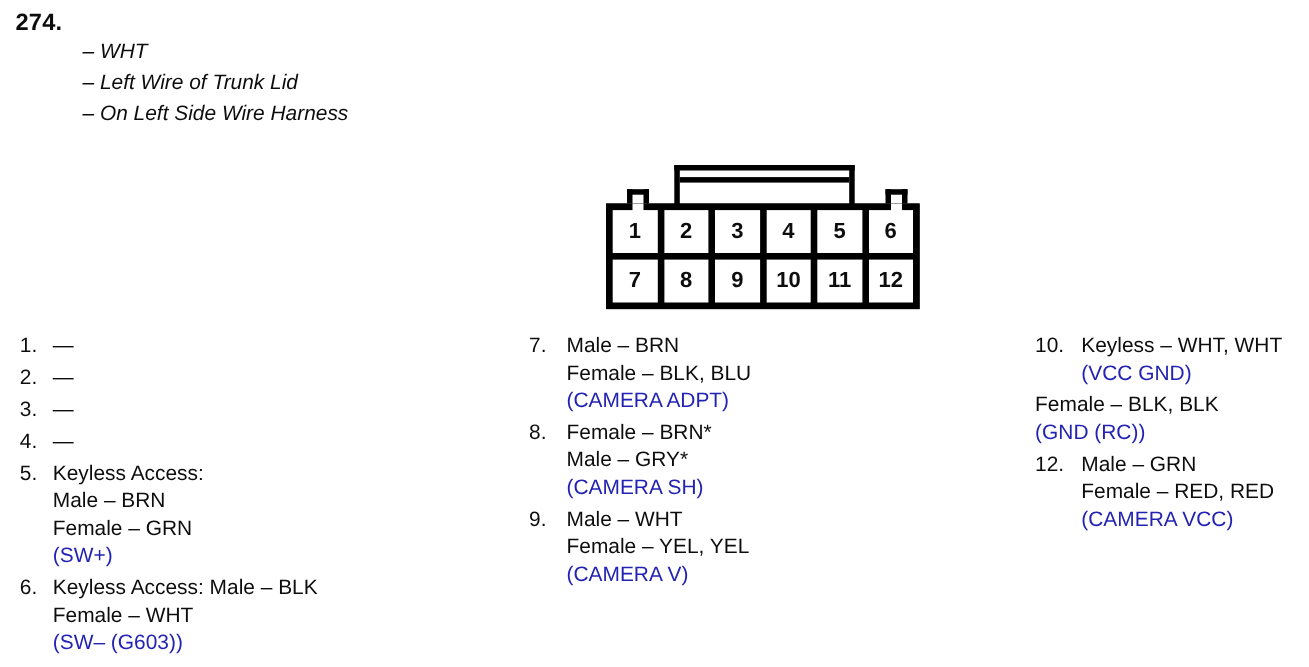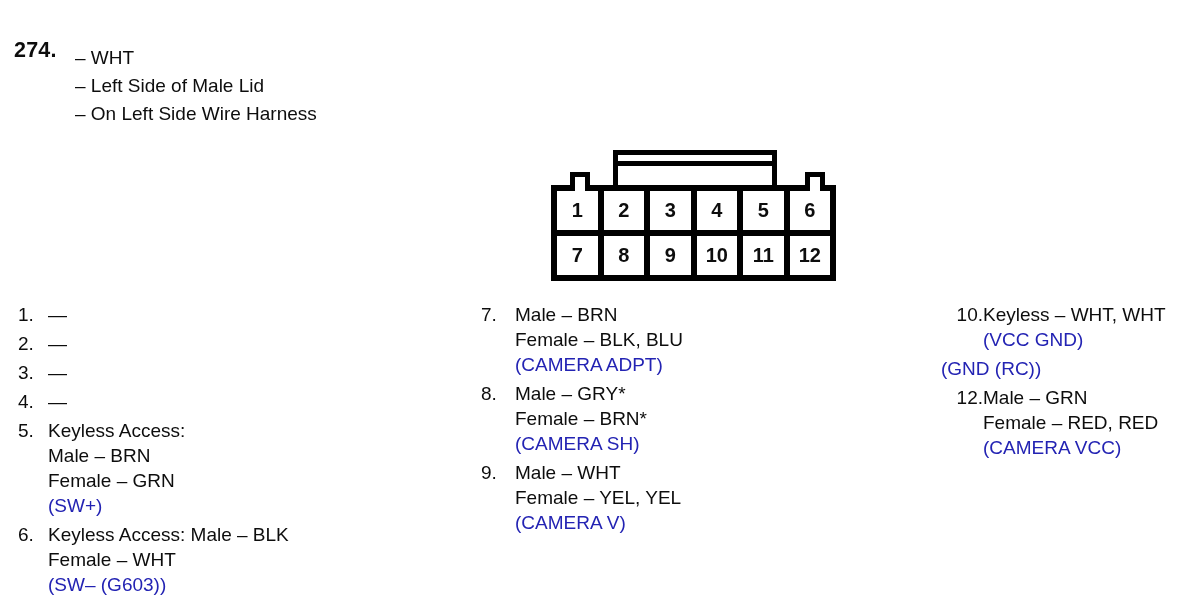--- a/index.html
+++ b/index.html
@@ -5,23 +5,23 @@
   :root { --blue:#2323b3; --ink:#0d0d0d; }
   * { box-sizing:border-box; }
   html,body { margin:0; padding:0; }
   body {
     width:1190px; height:606px; position:relative; overflow:hidden;
     background:#ffffff; color:var(--ink);
     font-family:"Liberation Sans", sans-serif;
   }
 
   
-  .page-title { position:absolute; left:14px; top:8px; display:flex; font-weight:bold; font-size:21.5px; letter-spacing:0.2px;margin-top:30px; }
+  .page-title { position:absolute; left:14px; top:8px; display:flex; font-weight:bold; font-size:21.5px; letter-spacing:0.2px; }
   .title-num { width:64px; flex:0 0 auto; }
-  .subtitles { position:absolute; left:75px; top:44px; font-size:19px; line-height:28px; }
+  .subtitles { position:absolute; left:75px; top:34px; font-size:19px; line-height:28px;font-style:italic; }
 
   
   .connector { position:absolute; left:551px; top:149px; width:285px; height:138px; }
   .conn-tab { position:absolute; left:62px; top:1px; width:164px; height:41px;
               border:5px solid #000; border-bottom:none; background:#fff; }
   .conn-tab-line { position:absolute; left:0; right:0; top:6px; height:5px; background:#000; }
   .conn-bump { position:absolute; top:23px; width:20px; height:13px;
                border:5px solid #000; border-bottom:none; background:#fff; }
   .bump-left { left:19px; } .bump-right { left:254px; }
   .bump-slot { position:absolute; top:36px; width:10px; height:8px; background:#fff; z-index:3; }
@@ -32,33 +32,33 @@
   .pin-cell { background:#fff; display:flex; align-items:center; justify-content:center;
               font-weight:bold; font-size:20px; }
 
   
   .pin-col { position:absolute; top:302px; font-size:19px; line-height:25px; }
   .col-1 { left:18px; }  .col-2 { left:481px; }  .col-3 { left:941px; }
   .pin-entry { display:flex; margin-bottom:4px; }
   .pin-num { flex:0 0 auto; }
   .col-1 .pin-num { width:30px; }
   .col-2 .pin-num { width:34px; }
-  .col-3 .pin-num { width:42px;text-align:right; }
+  .col-3 .pin-num { width:42px; }
   .pin-line.blue { color:var(--blue); }
 </style>
 </head>
 <body>
 
 <div class="page-title">
   <span class="title-num">274.</span>
 </div>
 
 <div class="subtitles">
   <div>– WHT</div>
-  <div>– Left Side of Male Lid</div>
+  <div>– Left Wire of Trunk Lid</div>
   <div>– On Left Side Wire Harness</div>
 </div>
 
 <div class="connector">
   <div class="conn-tab">
     <div class="conn-tab-line"></div>
   </div>
   <div class="conn-bump bump-left"></div>
   <div class="conn-bump bump-right"></div>
   <div class="connector-grid">
@@ -127,22 +127,22 @@
       <span class="pin-num">7.</span>
       <div class="pin-lines">
         <div class="pin-line">Male – BRN</div>
         <div class="pin-line">Female – BLK, BLU</div>
         <div class="pin-line blue">(CAMERA ADPT)</div>
       </div>
     </div>
     <div class="pin-entry">
       <span class="pin-num">8.</span>
       <div class="pin-lines">
+        <div class="pin-line">Female – BRN*</div>
         <div class="pin-line">Male – GRY*</div>
-        <div class="pin-line">Female – BRN*</div>
         <div class="pin-line blue">(CAMERA SH)</div>
       </div>
     </div>
     <div class="pin-entry">
       <span class="pin-num">9.</span>
       <div class="pin-lines">
         <div class="pin-line">Male – WHT</div>
         <div class="pin-line">Female – YEL, YEL</div>
         <div class="pin-line blue">(CAMERA V)</div>
       </div>
@@ -151,20 +151,21 @@
 <div class="pin-col col-3">
     <div class="pin-entry">
       <span class="pin-num">10.</span>
       <div class="pin-lines">
         <div class="pin-line">Keyless – WHT, WHT</div>
         <div class="pin-line blue">(VCC GND)</div>
       </div>
     </div>
     <div class="pin-entry">
       <div class="pin-lines">
+        <div class="pin-line">Female – BLK, BLK</div>
         <div class="pin-line blue">(GND (RC))</div>
       </div>
     </div>
     <div class="pin-entry">
       <span class="pin-num">12.</span>
       <div class="pin-lines">
         <div class="pin-line">Male – GRN</div>
         <div class="pin-line">Female – RED, RED</div>
         <div class="pin-line blue">(CAMERA VCC)</div>
       </div>

